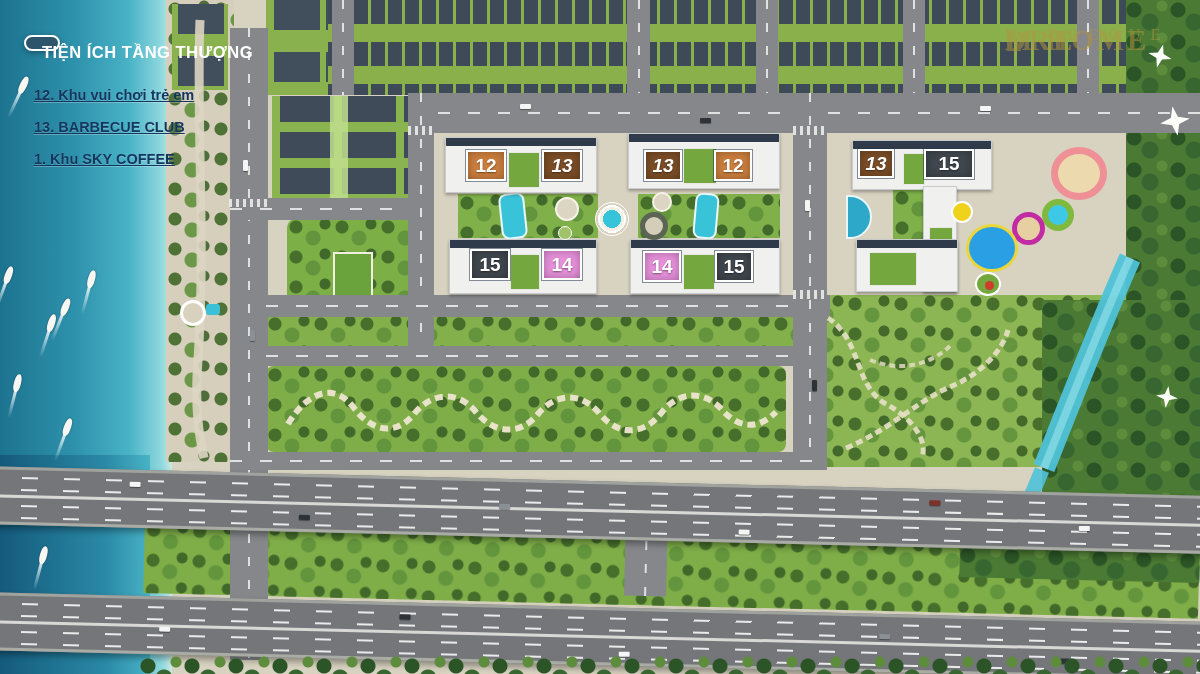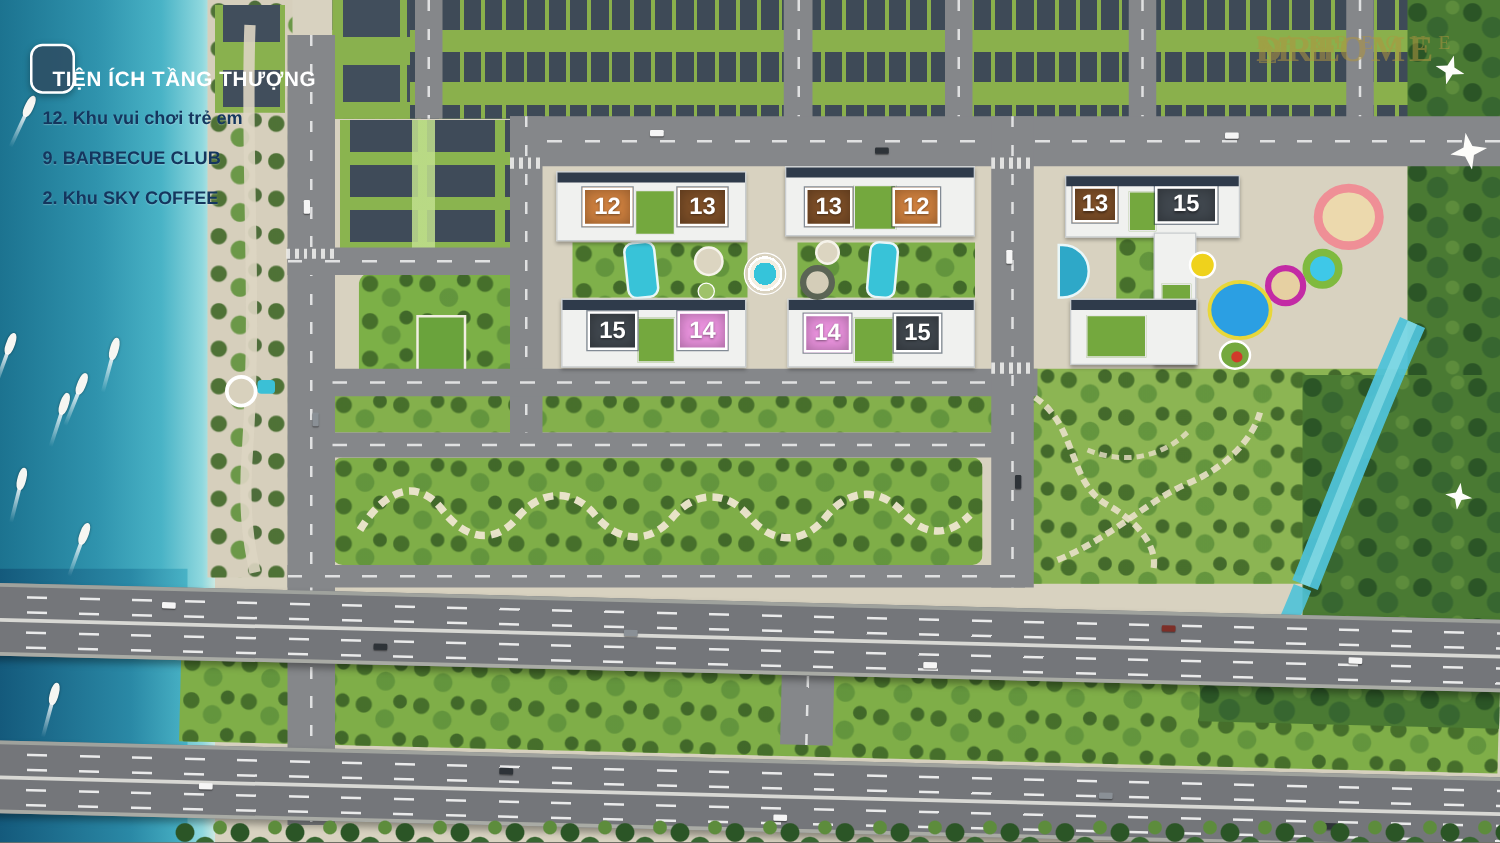--- a/index.html
+++ b/index.html
@@ -68,38 +68,38 @@
     background-repeat:no-repeat;
     box-shadow:0 4px 6px rgba(0,0,0,.35);}
 
   
   .bldg{background:#f0f1ef;border:1px solid #c8ccce;box-shadow:0 2px 3px rgba(0,0,0,.3);z-index:4;}
   .core{left:0;top:0;width:100%;height:8px;background:#2f3b4b;}
   .roofgarden{background:#74a83e;border:1px solid #e8e8e8;}
   .badge{display:flex;align-items:center;justify-content:center;color:#fff;font-weight:bold;
     font-size:19px;border:2px solid #fff;z-index:5;text-shadow:0 1px 2px rgba(0,0,0,.45);
     box-shadow:0 0 0 1px rgba(40,55,75,.55), inset 0 0 10px rgba(0,0,0,.3);}
-  .b-orange{background:#cd7f3e;} .b-brown{background:#7c4e27;}
+  .b-orange{background:#cd7f3e;} .b-brown{background:#7c4e27;font-style:italic;}
   .b-pink{background:#e891dc;}  .b-dark{background:#40474e;}
 
   .pool{background:#38c3d8;border:2px solid #e9f7f9;border-radius:8px;z-index:4;}
   .garden{z-index:3;background-color:#7fb04a;}
   .circ{border-radius:50%;z-index:4;}
 
   
   svg.paths{left:0;top:0;z-index:3;pointer-events:none;}
   .sail{background:#fdfdfa;z-index:6;filter:drop-shadow(0 1px 1px rgba(0,0,0,.35));
     clip-path:polygon(50% 0,62% 38%,100% 50%,62% 62%,50% 100%,38% 62%,0 50%,38% 38%);}
 
   
   .titlebox{left:24px;top:35px;z-index:7;background:rgba(45,77,99,.88);border:2px solid #fff;
     border-radius:10px;color:#fff;font-weight:bold;font-size:16.5px;letter-spacing:.5px;
-    padding:18px 16px;box-shadow:0 2px 6px rgba(0,0,0,.35);white-space:nowrap;}
+    padding:6px 16px;box-shadow:0 2px 6px rgba(0,0,0,.35);white-space:nowrap;}
   #legend{left:34px;top:86px;z-index:7;color:#14365e;font-weight:bold;font-size:14.5px;width:230px;}
-  #legend .legend-item{position:static;margin-bottom:13px;}
+  #legend .legend-item{position:static;margin-bottom:13px;text-decoration:underline;}
   #legend .line{position:static;line-height:19px;text-shadow:0 1px 1px rgba(255,255,255,.25);}
 
   
   .watermark{left:1005px;top:24px;width:340px;z-index:6;color:#b09540;opacity:.55;
     font-family:"Liberation Serif",serif;text-align:center;}
   .watermark .l1{position:static;font-size:29px;font-weight:bold;letter-spacing:3px;white-space:nowrap;}
   .watermark .house{position:static;font-size:30px;}
   .watermark .l2{position:static;font-size:16px;letter-spacing:10px;margin-top:2px;white-space:nowrap;}
 </style>
 </head>
@@ -262,24 +262,24 @@
   <div class="sail" style="left:1156px;top:386px;width:22px;height:22px;transform:rotate(8deg)"></div>
 
   <div class="titlebox">
     <span>TIỆN ÍCH TẦNG THƯỢNG</span>
   </div>
   <div id="legend">
       <div class="legend-item">
         <div class="line">12. Khu vui chơi trẻ em</div>
       </div>
       <div class="legend-item">
-        <div class="line">9. BARBECUE CLUB</div>
+        <div class="line">13. BARBECUE CLUB</div>
       </div>
       <div class="legend-item">
-        <div class="line">2. Khu SKY COFFEE</div>
+        <div class="line">1. Khu SKY COFFEE</div>
       </div>
     </div>
 
   <div class="watermark">
     <div class="l1">
       <span>DRE</span>
         <span class="house">⌂</span>
         <span>M HOME</span>
     </div>
     <div class="l2">BARBECUE</div>

